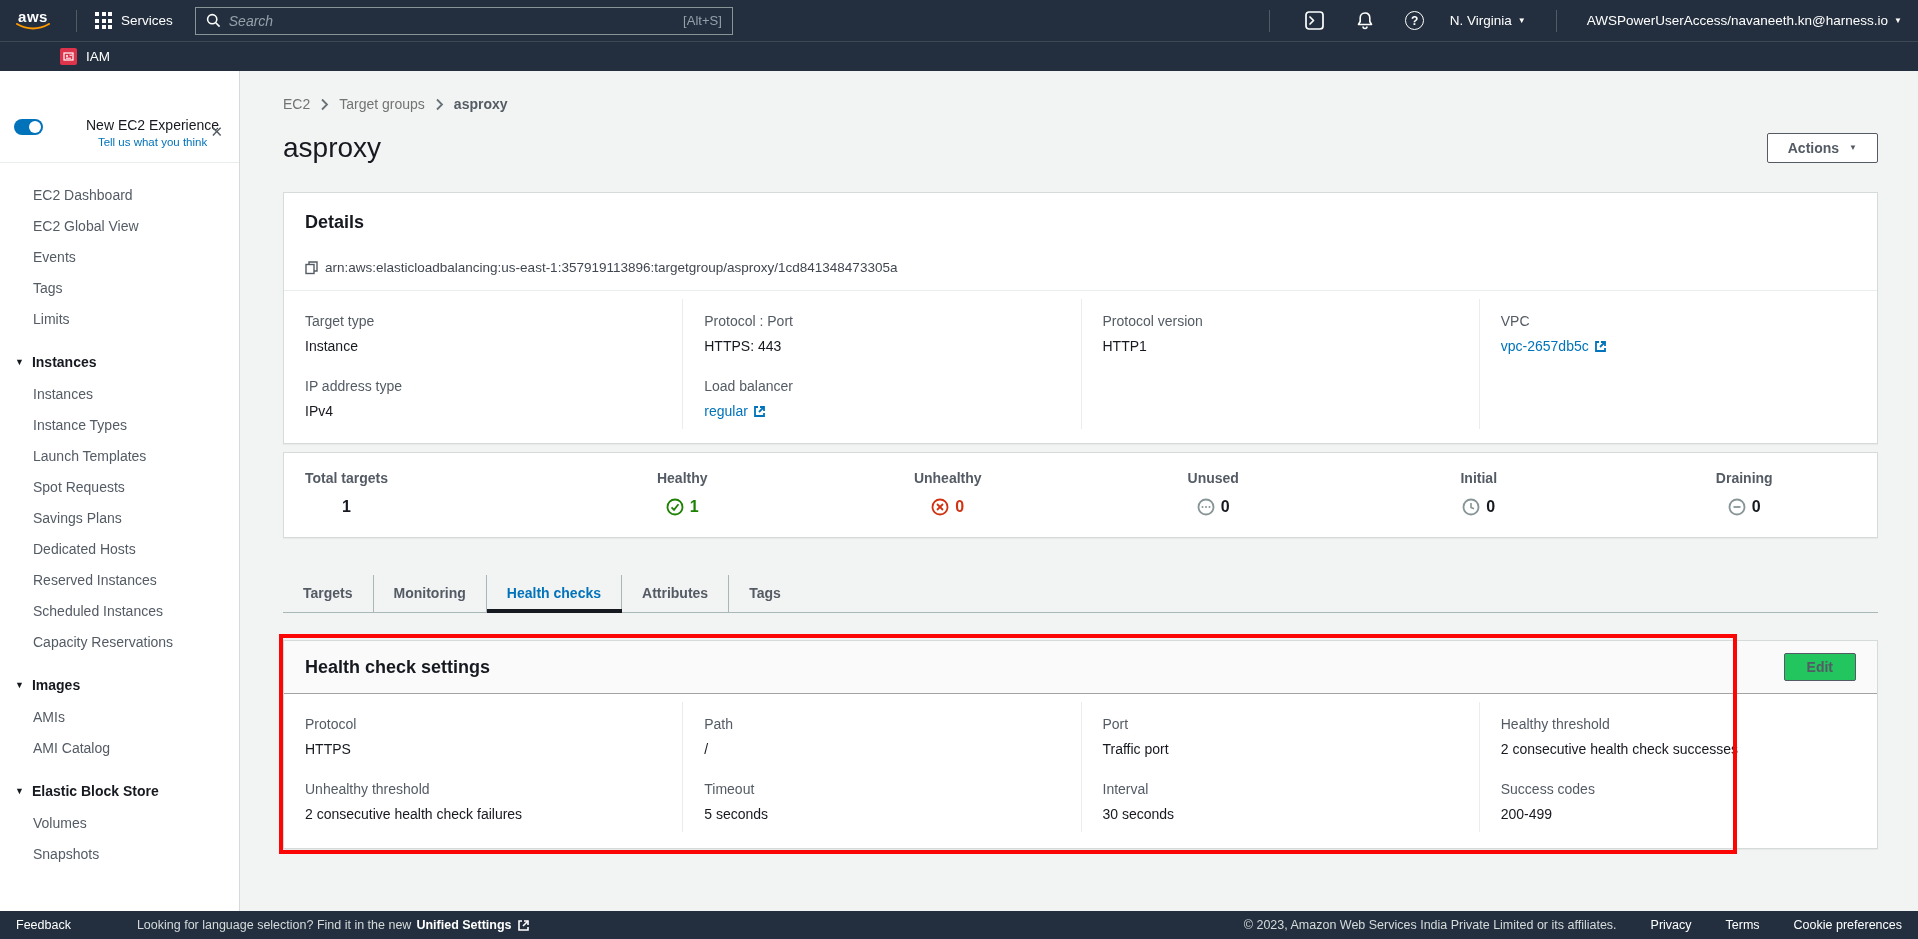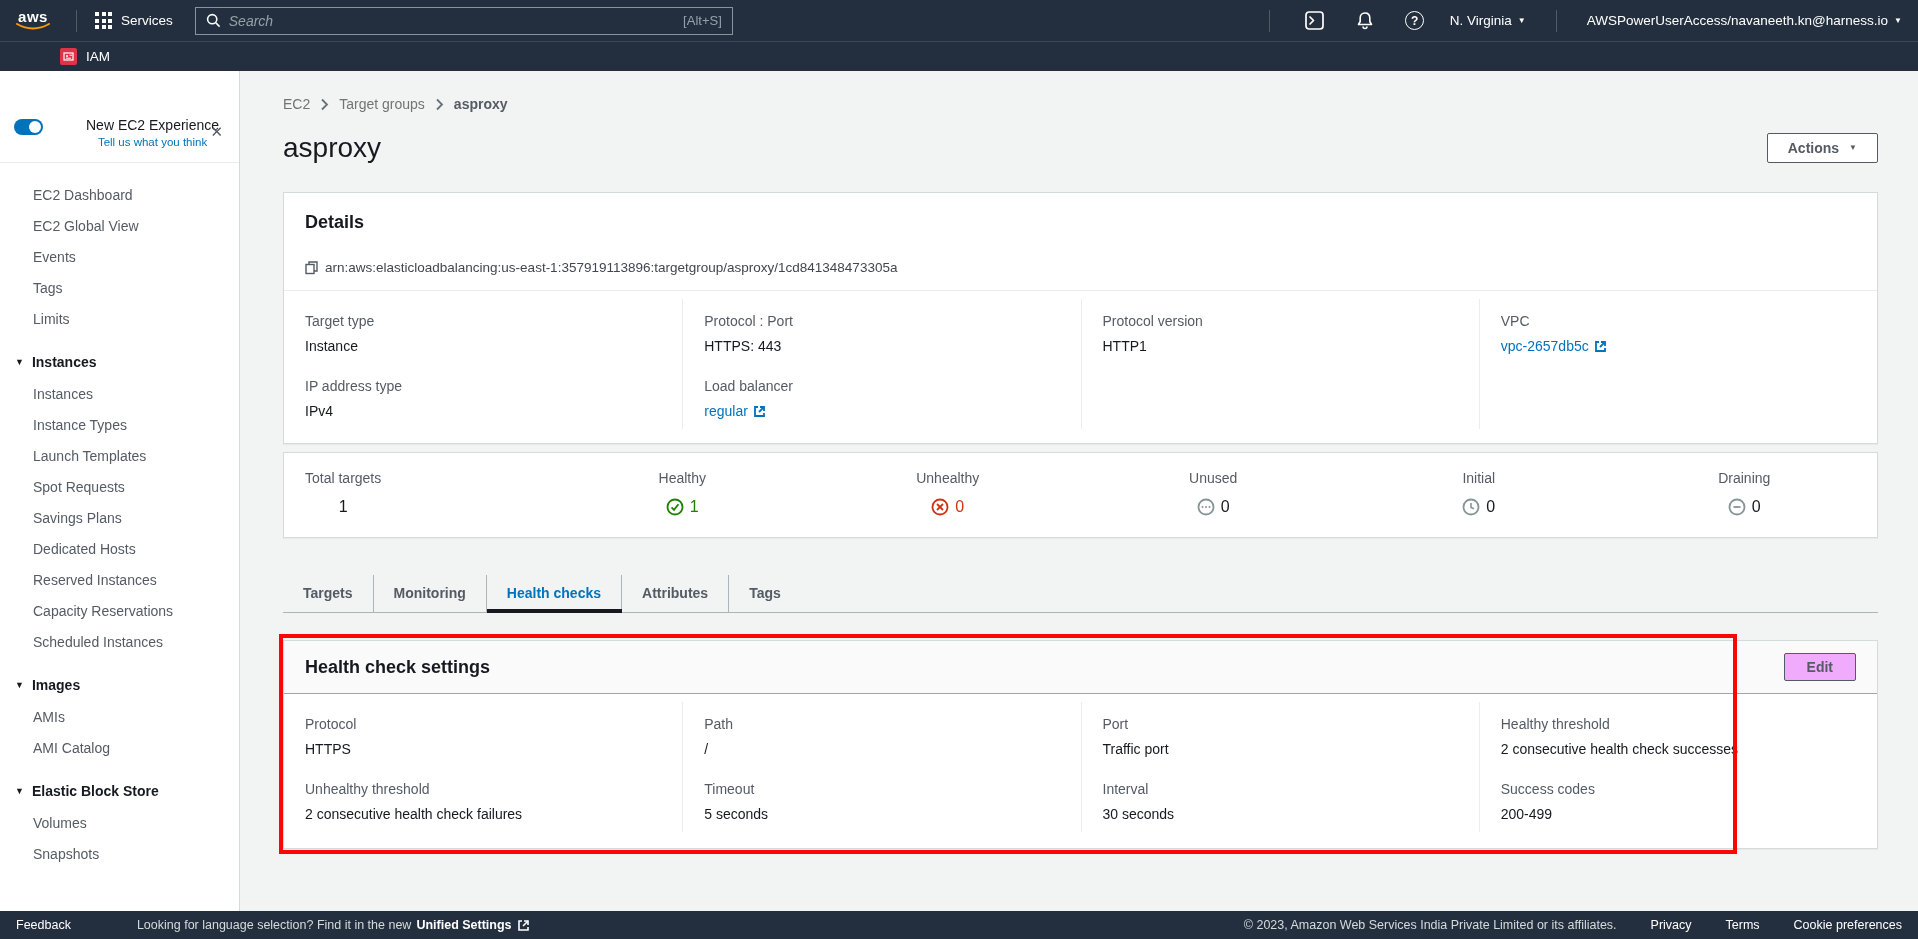--- a/index.html
+++ b/index.html
@@ -85,21 +85,21 @@
   .arn-row { display:flex; align-items:center; gap:7px; margin-top:27px; font-size:13.5px; color:#414750; }
   .copy-icon { cursor:pointer; display:flex; }
   .details-grid { display:grid; grid-template-columns:repeat(4,1fr); border-top:1px solid #eaeded; padding:8px 0 14px 0; }
   .dcell { padding:14px 21px 10px 21px; min-height:64px; }
   .dcell.bl { border-left:1px solid #eaeded; }
   .field-label { font-size:14px; color:#545b64; }
   .field-value { font-size:14px; color:#16191f; margin-top:9px; }
   .link-value { color:#0073bb; display:inline-flex; align-items:center; gap:5px; cursor:pointer; }
   
   .summary-card { margin-top:8px; display:grid; grid-template-columns:repeat(6,1fr); padding:17px 0 21px 0; }
-  .scell { display:flex; flex-direction:column; align-items:center; }
+  .scell { display:flex; flex-direction:column; align-items:center;font-weight:bold; }
   .scell.first { align-items:flex-start; padding-left:21px; }
   .scell .inner { display:inline-flex; flex-direction:column; align-items:center; }
   .scell .slabel { font-size:14px; color:#545b64; }
   .scell .sval { margin-top:12px; font-size:16px; display:flex; align-items:center; gap:6px; color:#16191f; }
   .sval.green { color:#1d8102; }
   .sval.red { color:#d13212; }
   
   .tabs { margin-top:37px; display:flex; border-bottom:1px solid #aab7b8; }
   .tab {
     font-size:14px; font-weight:bold; color:#545b64; padding:10px 20px 11px 20px;
@@ -109,21 +109,21 @@
   .tab.active { color:#0073bb; }
   .tab.active::after { content:""; position:absolute; left:0; right:-1px; bottom:-1px; height:4px; background:#16191f; }
   
   .hc-wrap { margin-top:27px; position:relative; }
   .hc-head {
     display:flex; align-items:center; justify-content:space-between;
     padding:12px 21px; background:#fafafa; border-bottom:1px solid #a3a3a3;
   }
   .hc-head h3 { font-size:18px; font-weight:bold; color:#16191f; }
   .edit-btn {
-    background:#f0abfc; border:1px solid #545b64; border-radius:2px; padding:5px 22px;
+    background:#22c55e; border:1px solid #545b64; border-radius:2px; padding:5px 22px;
     font-size:14px; font-weight:bold; color:#545b64; cursor:pointer;
   }
   .hc-grid { display:grid; grid-template-columns:repeat(4,1fr); padding:8px 0 16px 0; }
   .hcell { padding:14px 21px 10px 21px; min-height:62px; }
   .hcell.bl { border-left:1px solid #eaeded; }
   .annotation-box {
     position:absolute; left:-4px; top:-6px; width:1458px; height:calc(100% + 11px);
     border:4px solid #fb0505; pointer-events:none; z-index:10;
   }
   
@@ -237,22 +237,22 @@
       <span class="sec-caret">▼</span>
       <span>Instances</span>
     </div>
     <div class="item">Instances</div>
     <div class="item">Instance Types</div>
     <div class="item">Launch Templates</div>
     <div class="item">Spot Requests</div>
     <div class="item">Savings Plans</div>
     <div class="item">Dedicated Hosts</div>
     <div class="item">Reserved Instances</div>
+    <div class="item">Scheduled Instances</div>
     <div class="item">Capacity Reservations</div>
-    <div class="item">Scheduled Instances</div>
 
     <div class="section-hd">
       <span class="sec-caret">▼</span>
       <span>Images</span>
     </div>
     <div class="item">AMIs</div>
     <div class="item">AMI Catalog</div>
 
     <div class="section-hd">
       <span class="sec-caret">▼</span>

